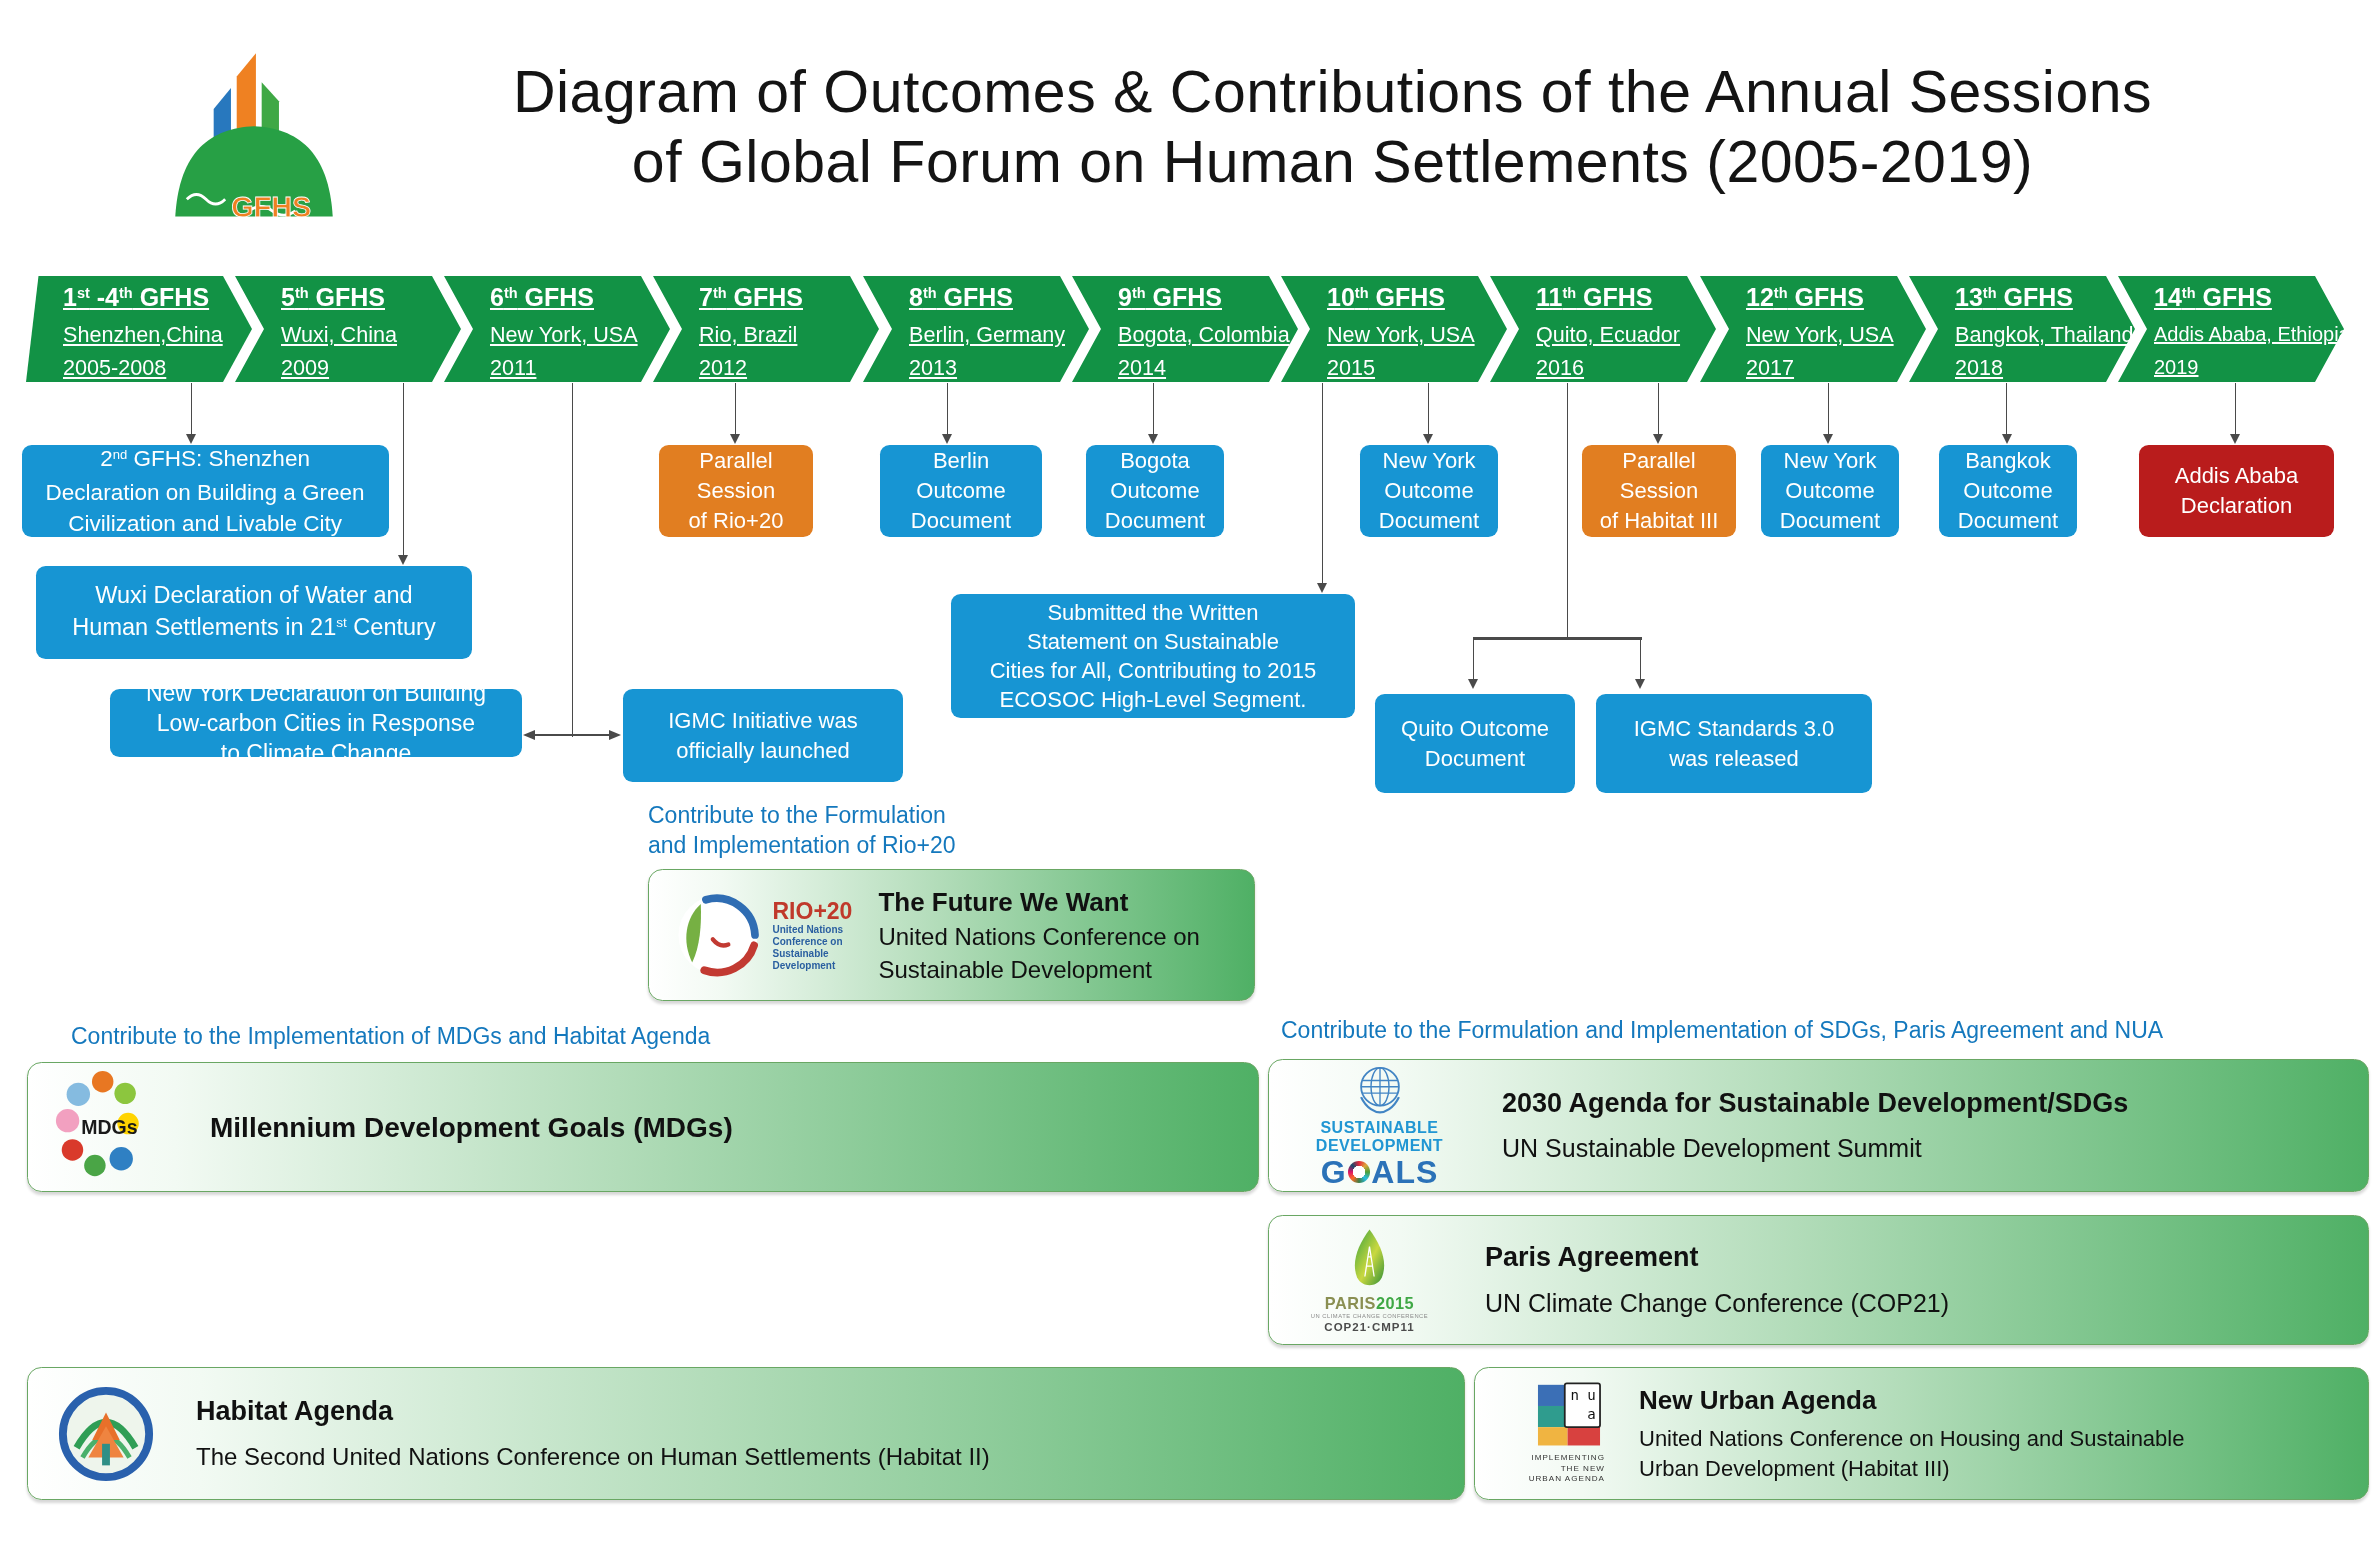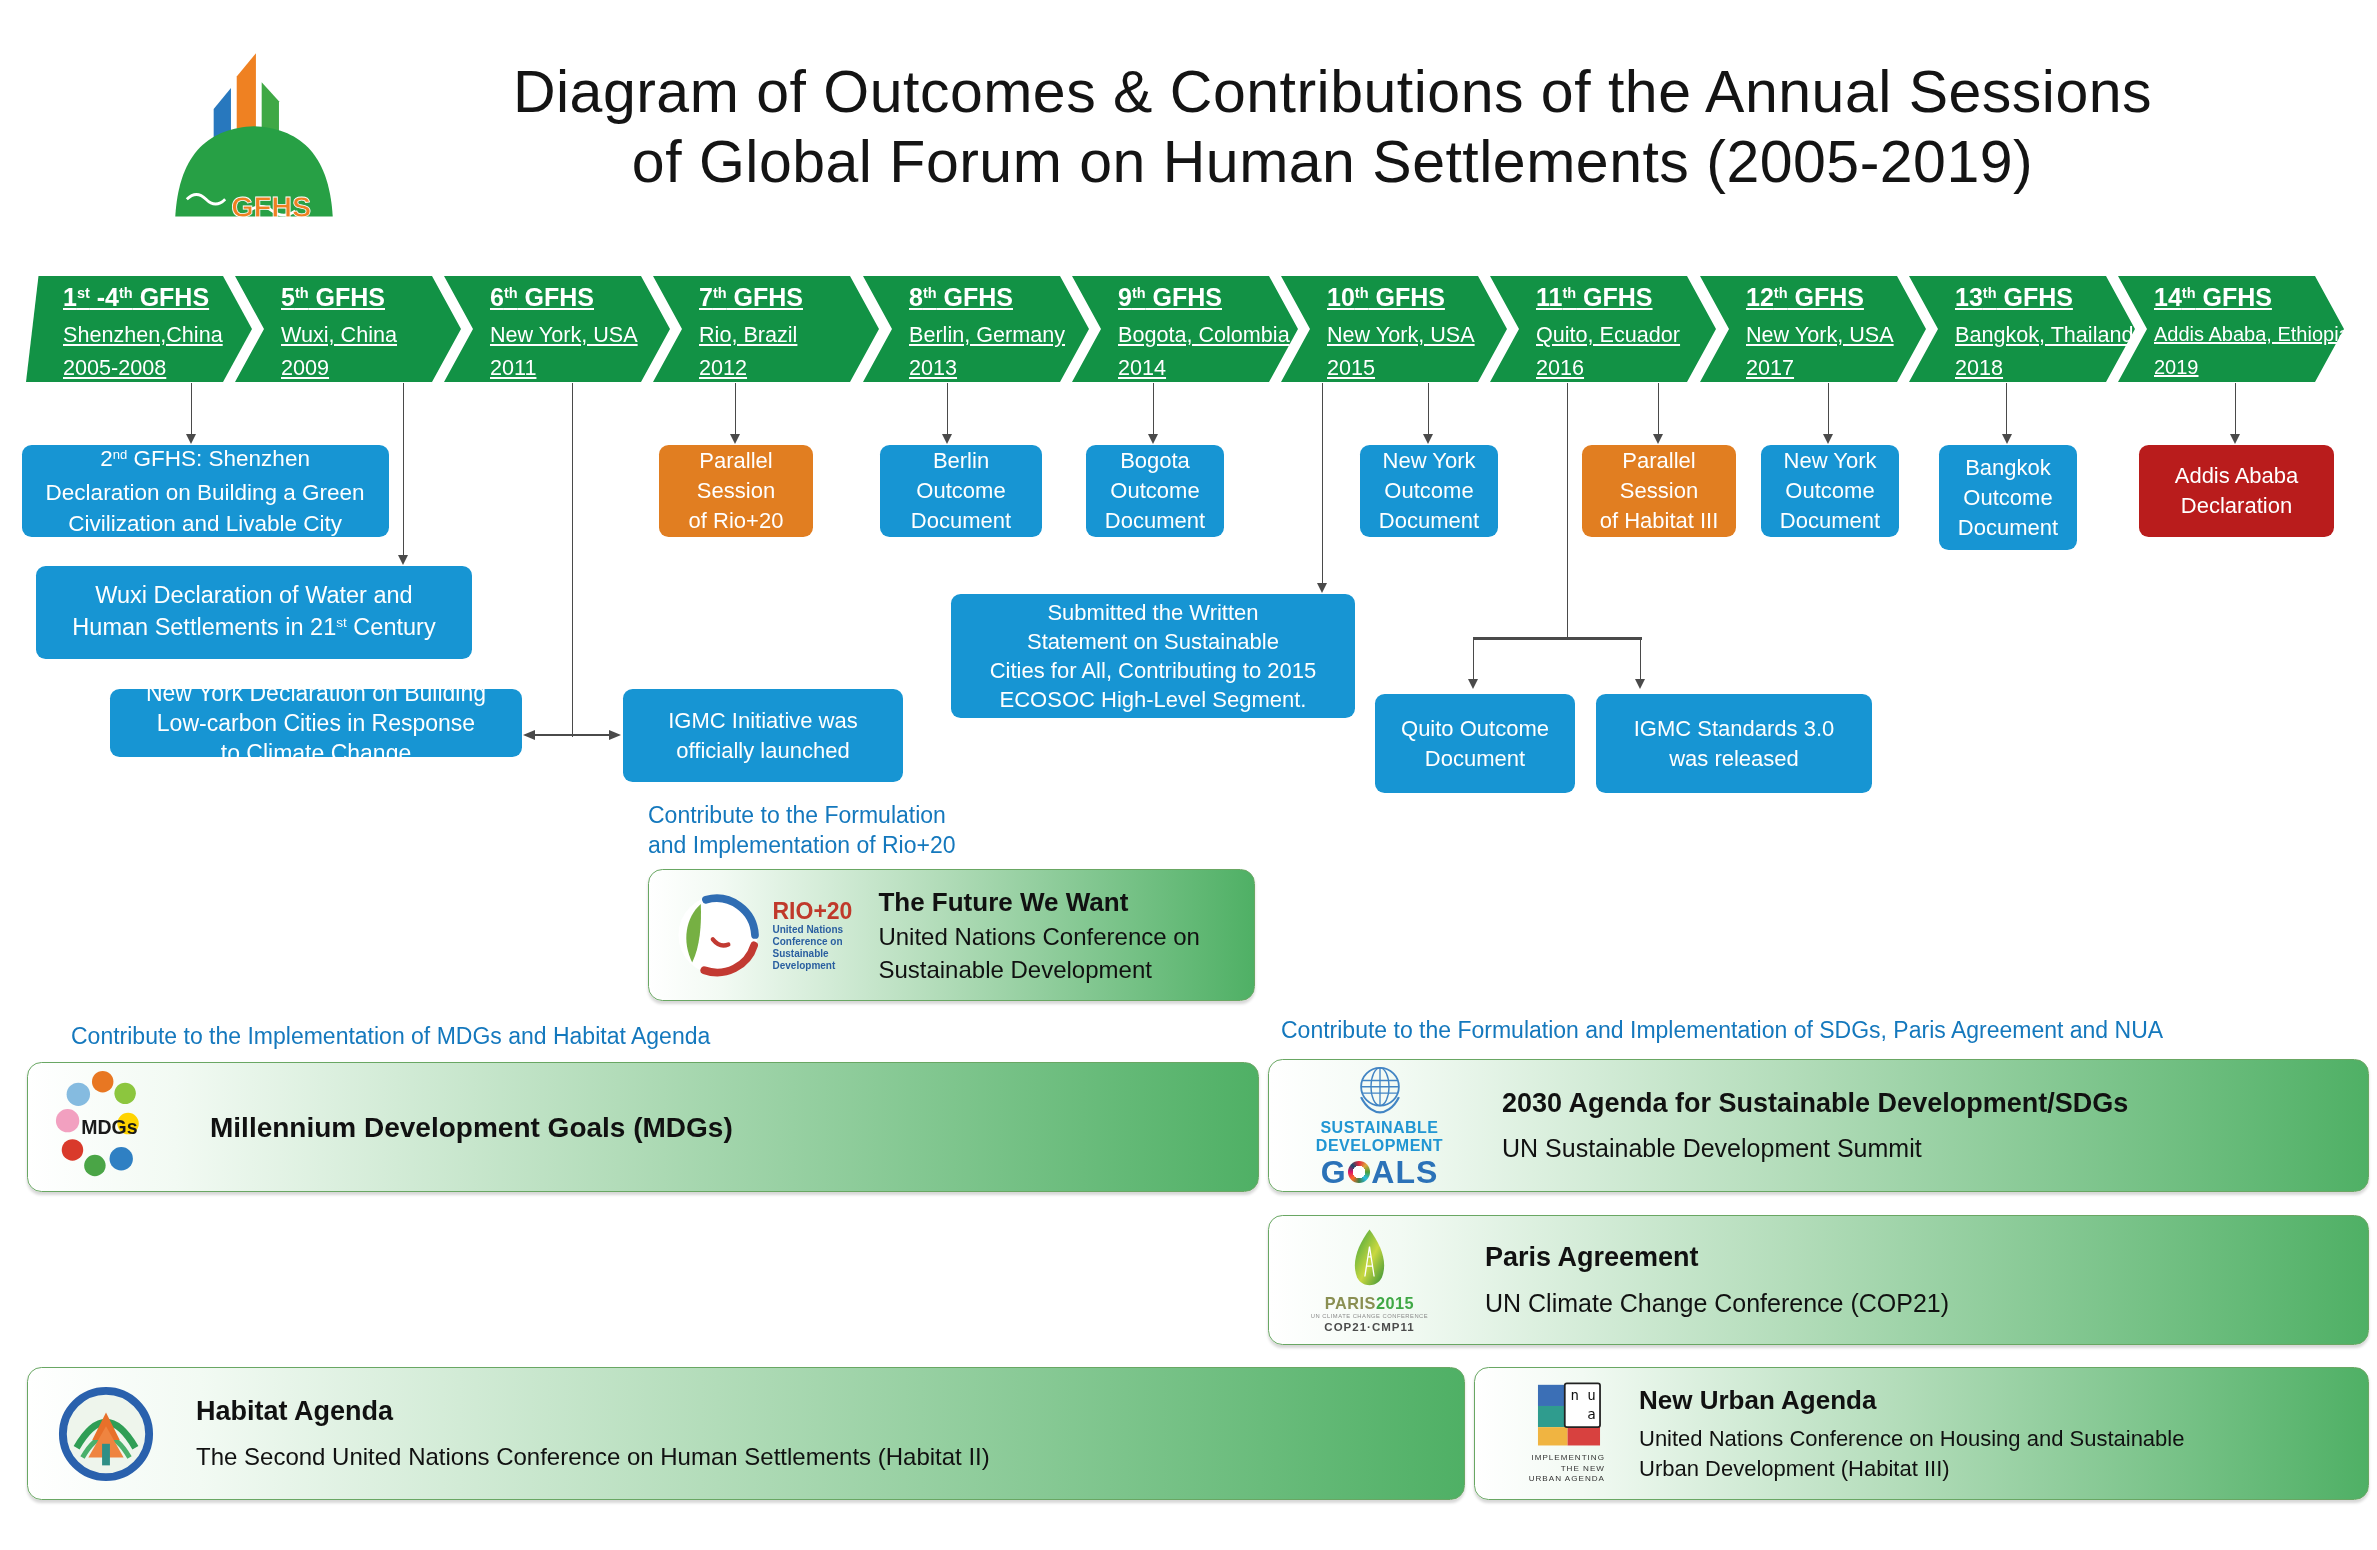--- a/index.html
+++ b/index.html
@@ -272,21 +272,21 @@
     <div>Session</div>
     <div>of Habitat III</div>
   </div>
 
   <div class="bx blue" style="left:1761px;top:445px;width:138px;height:92px">
     <div>New York</div>
     <div>Outcome</div>
     <div>Document</div>
   </div>
 
-  <div class="bx blue" style="left:1939px;top:445px;width:138px;height:105px">
+  <div class="bx blue" style="left:1939px;top:445px;width:138px;height:92px">
     <div>Bangkok</div>
     <div>Outcome</div>
     <div>Document</div>
   </div>
 
   <div class="bx lblue" style="left:2139px;top:445px;width:195px;height:92px">
     <div>Addis Ababa</div>
     <div>Declaration</div>
   </div>
 

